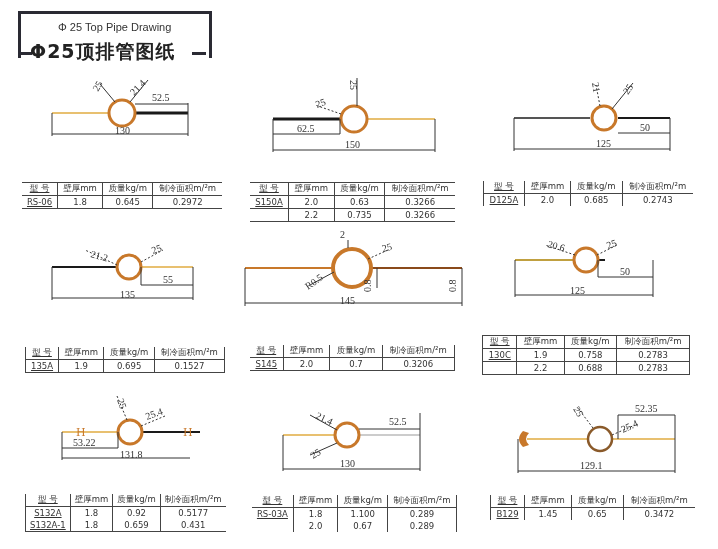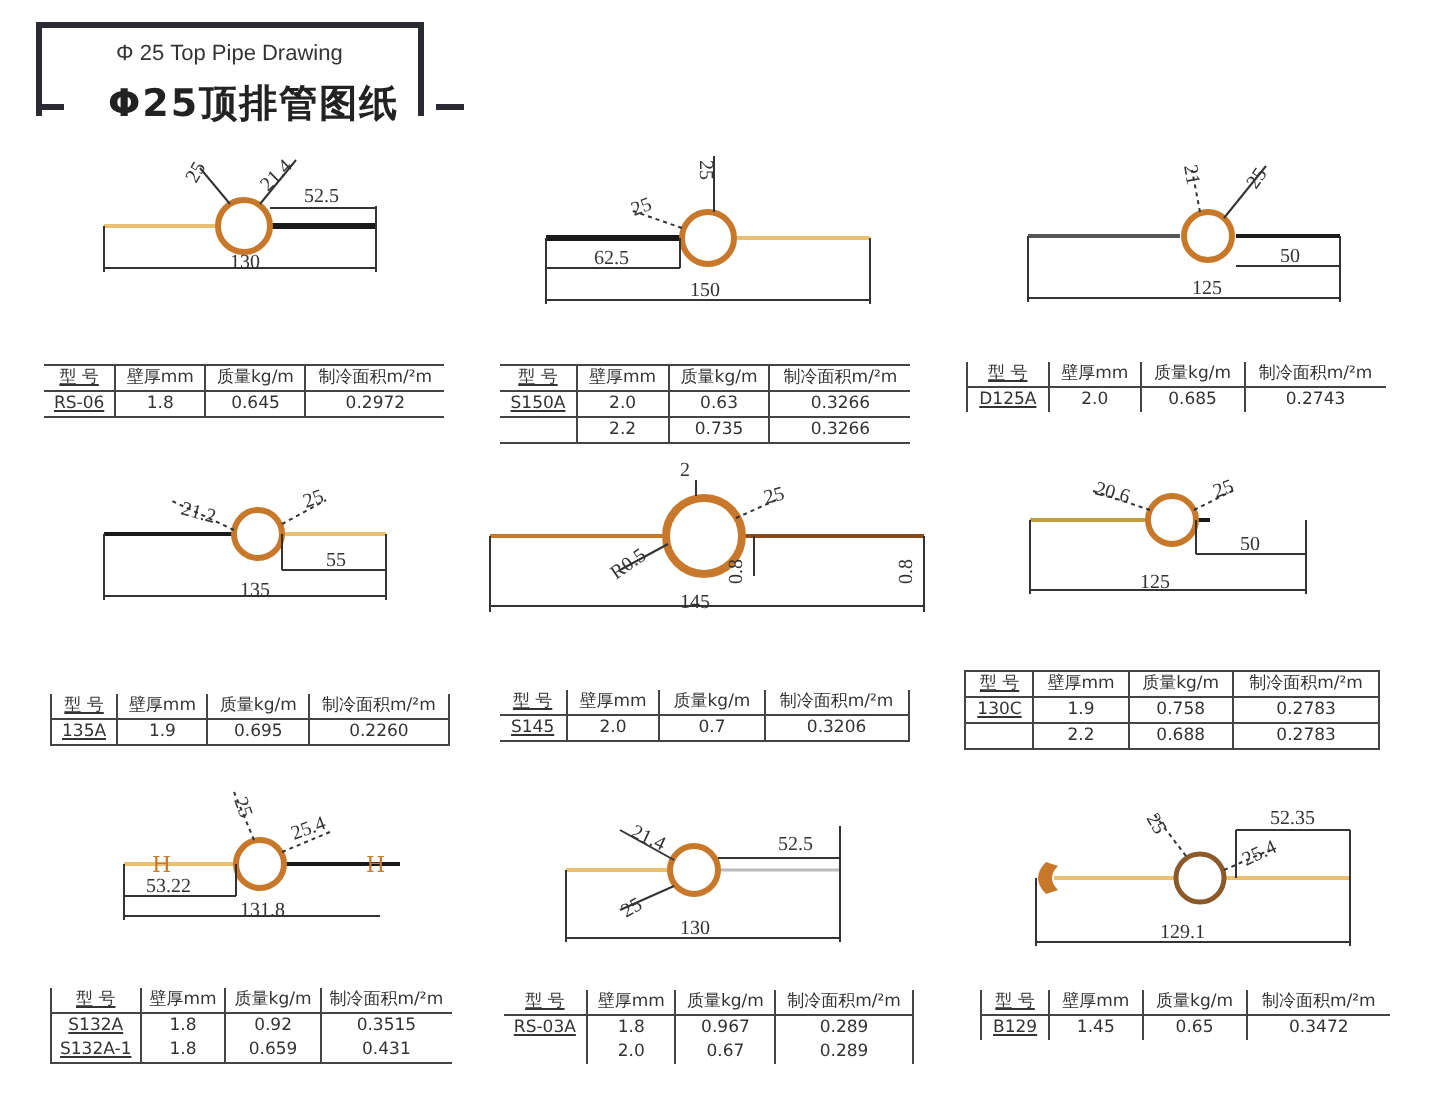--- a/index.html
+++ b/index.html
@@ -1,22 +1,22 @@
 <!DOCTYPE html>
 <html><head>
 <meta charset="utf-8">
 <style>
   html,body{margin:0;padding:0;background:#ffffff;}
   body{width:718px;height:549px;position:relative;overflow:hidden;font-family:"DejaVu Serif",serif;color:#222;}
-  .title-box{position:absolute;left:18px;top:11px;width:190px;height:48px;padding-left:26px;}
+  .title-box{position:absolute;left:18px;top:11px;width:190px;height:48px;}
   .title-box .bracket{position:absolute;left:0;top:0;width:188px;height:44px;border:3px solid #2a2a33;border-bottom:none;}
   .title-box .bl{position:absolute;left:0;top:41px;width:14px;height:3px;background:#2a2a33;}
   .title-box .br{position:absolute;right:2px;top:41px;width:14px;height:3px;background:#2a2a33;}
   .title-en{position:absolute;left:40px;top:10px;font-family:"Liberation Sans",sans-serif;font-size:11px;color:#333;}
-  .title-cn{position:absolute;left:36px;top:28px;font-family:"DejaVu Sans",sans-serif;font-size:19px;font-weight:bold;color:#222;letter-spacing:1px;}
+  .title-cn{position:absolute;left:12px;top:28px;font-family:"DejaVu Sans",sans-serif;font-size:19px;font-weight:bold;color:#222;letter-spacing:1px;}
   .diagram{position:absolute;}
   .diagram svg{overflow:visible;}
   .dim{font-family:"Liberation Serif",serif;font-size:10px;fill:#333;}
   table.spec{position:absolute;border-collapse:collapse;font-family:"DejaVu Sans",sans-serif;font-size:8.5px;color:#333;}
   table.spec th,table.spec td{border-left:1px solid #444;padding:0 4px;height:12px;text-align:center;font-weight:normal;white-space:nowrap;}
   table.spec th:first-child,table.spec td:first-child{border-left:none;text-decoration:underline;}
   table.spec tr.hdr th{border-bottom:1px solid #444;}
   table.spec tr.rowline td{border-top:1px solid #444;margin-top:20px;}
   table.spec.boxed{border:1px solid #444;}
   table.spec.boxed th:first-child,table.spec.boxed td:first-child{border-left:1px solid #444;}
@@ -165,21 +165,21 @@
       <tr class="hdr">
     <th>型 号</th>
     <th>壁厚mm</th>
     <th>质量kg/m</th>
     <th>制冷面积m/²m</th>
   </tr>
   <tr>
     <td>135A</td>
     <td>1.9</td>
     <td>0.695</td>
-    <td>0.2260</td>
+    <td>0.1527</td>
   </tr>
 </tbody>
   </table>
 
 <div class="diagram" style="left:240px;top:230px;width:230px;height:80px;">
   <svg width="230" height="80">
     <line x1="5" y1="38" x2="92" y2="38" stroke="#c8782a" stroke-width="2"></line>
     <line x1="132" y1="38" x2="222" y2="38" stroke="#8a4a1a" stroke-width="2"></line>
     <circle cx="112" cy="38" r="19" fill="#fff" stroke="#c8782a" stroke-width="4"></circle>
     <line x1="5" y1="38" x2="5" y2="76" stroke="#333"></line>
@@ -279,21 +279,21 @@
       <tr class="hdr">
     <th>型 号</th>
     <th>壁厚mm</th>
     <th>质量kg/m</th>
     <th>制冷面积m/²m</th>
   </tr>
   <tr>
     <td>S132A</td>
     <td>1.8</td>
     <td>0.92</td>
-    <td>0.3515</td>
+    <td>0.5177</td>
   </tr>
   <tr>
     <td>S132A-1</td>
     <td>1.8</td>
     <td>0.659</td>
     <td>0.431</td>
   </tr>
 </tbody>
   </table>
 
@@ -318,21 +318,21 @@
   <tbody>
       <tr class="hdr">
     <th>型 号</th>
     <th>壁厚mm</th>
     <th>质量kg/m</th>
     <th style="border-right:1px solid #444;">制冷面积m/²m</th>
   </tr>
   <tr>
     <td>RS-03A</td>
     <td>1.8</td>
-    <td>0.967</td>
+    <td>1.100</td>
     <td style="border-right:1px solid #444;">0.289</td>
   </tr>
   <tr>
     <td></td>
     <td>2.0</td>
     <td>0.67</td>
     <td style="border-right:1px solid #444;">0.289</td>
   </tr>
 </tbody>
   </table>

